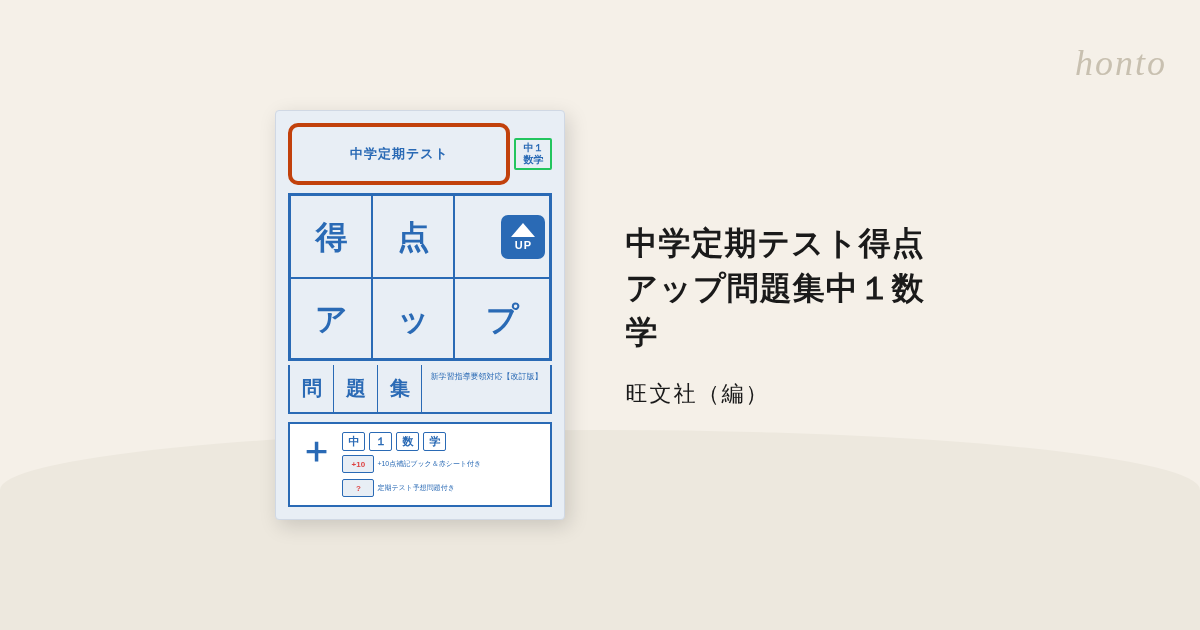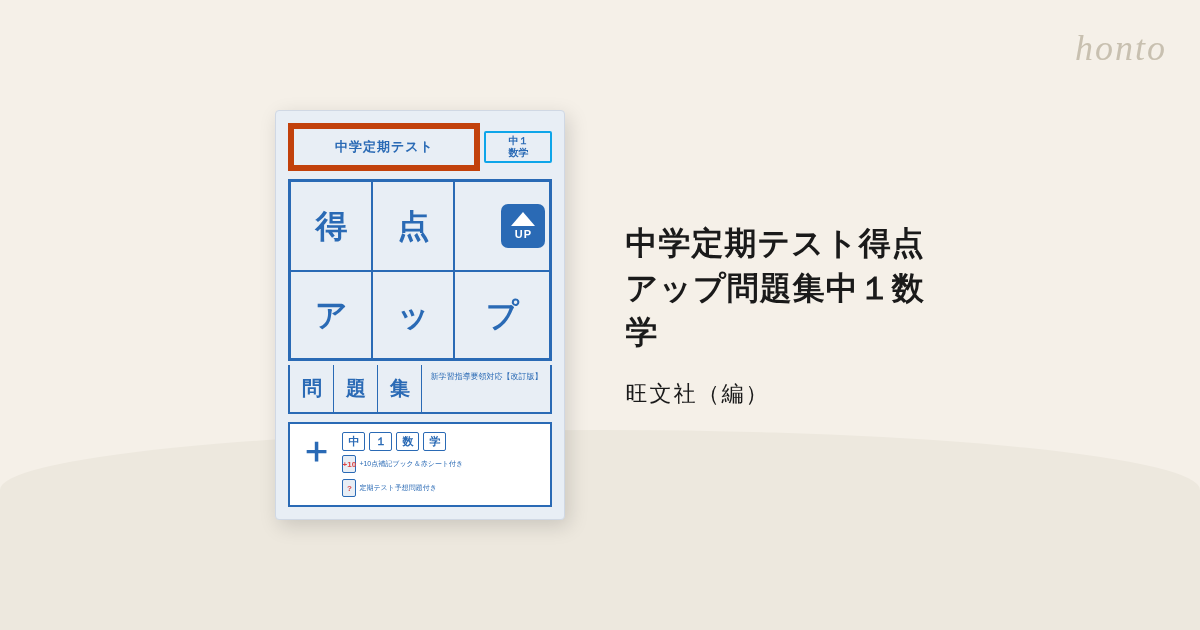--- a/index.html
+++ b/index.html
@@ -26,21 +26,21 @@
       bottom: 0;
       width: 100%;
       height: 200px;
       background: #ede8de;
       border-radius: 50% 50% 0 0 / 30% 30% 0 0;
       z-index: 0;
     }
 
     .honto-logo {
       position: absolute;
-      top: 27px;
+      top: 42px;
       right: 33px;
       font-size: 36px;
       font-style: italic;
       color: #c8c0b0;
       font-family: Georgia, serif;
       font-weight: 400;
       letter-spacing: 2px;
       z-index: 10;
     }
 
@@ -76,37 +76,37 @@
 
     
     .book-top-row {
       display: flex;
       align-items: center;
       gap: 4px;
       margin-bottom: 4px;
     }
 
     .book-title-label {
-      border: 6px solid #c2410c;
+      border: 4px solid #c2410c;
       color: #2a6ab5;
       font-size: 13px;
       font-weight: bold;
-      padding: 9px 6px;
-      border-radius: 0;
+      padding: 18px 6px;
+      border-radius: 10px;
       flex: 1;
       text-align: center;
       letter-spacing: 1px;
     }
 
     .book-grade-badge {
-      border: 2px solid #0ea5e9;
+      border: 2px solid #22c55e;
       color: #2a6ab5;
       font-size: 10px;
       font-weight: bold;
-      padding: 2px 22px;
+      padding: 2px 7px;
       border-radius: 2px;
       text-align: center;
       line-height: 1.2;
     }
 
     
     .book-main-grid {
       display: grid;
       grid-template-columns: 1fr 1fr 1fr;
       grid-template-rows: auto auto;
@@ -242,21 +242,21 @@
 
     .feature-item {
       display: flex;
       align-items: center;
       gap: 3px;
       font-size: 8px;
       color: #2a6ab5;
     }
 
     .feature-icon {
-      width: 14px;
+      width: 32px;
       height: 18px;
       background: #e8eef5;
       border: 1px solid #2a6ab5;
       border-radius: 2px;
       display: flex;
       align-items: center;
       justify-content: center;
       font-size: 8px;
       color: #d44;
       font-weight: bold;

